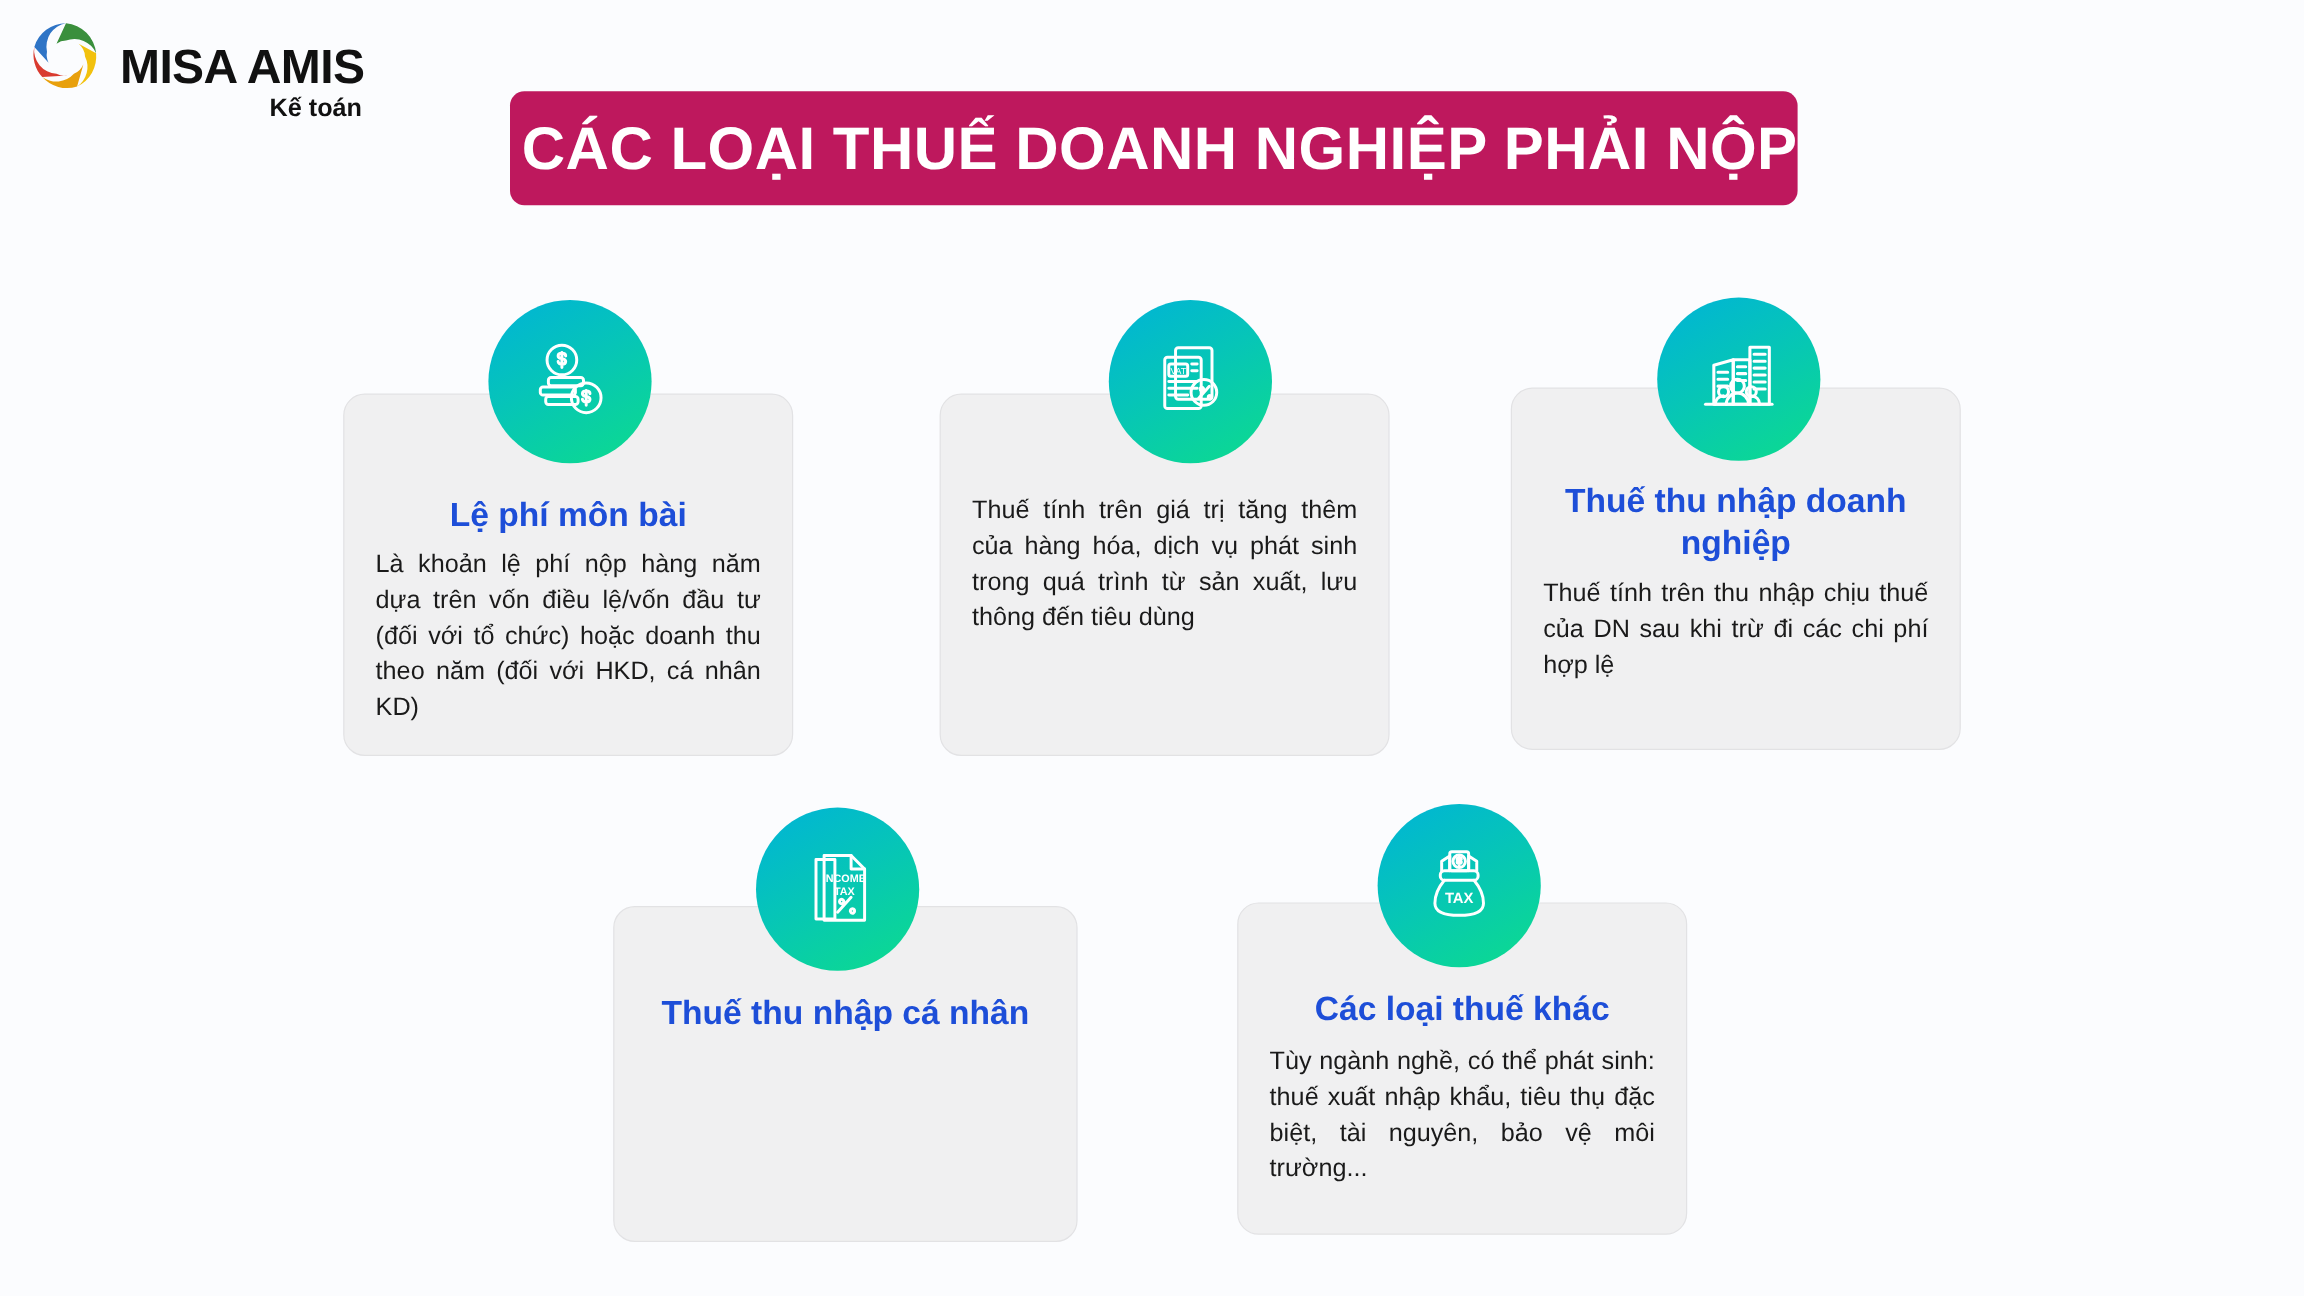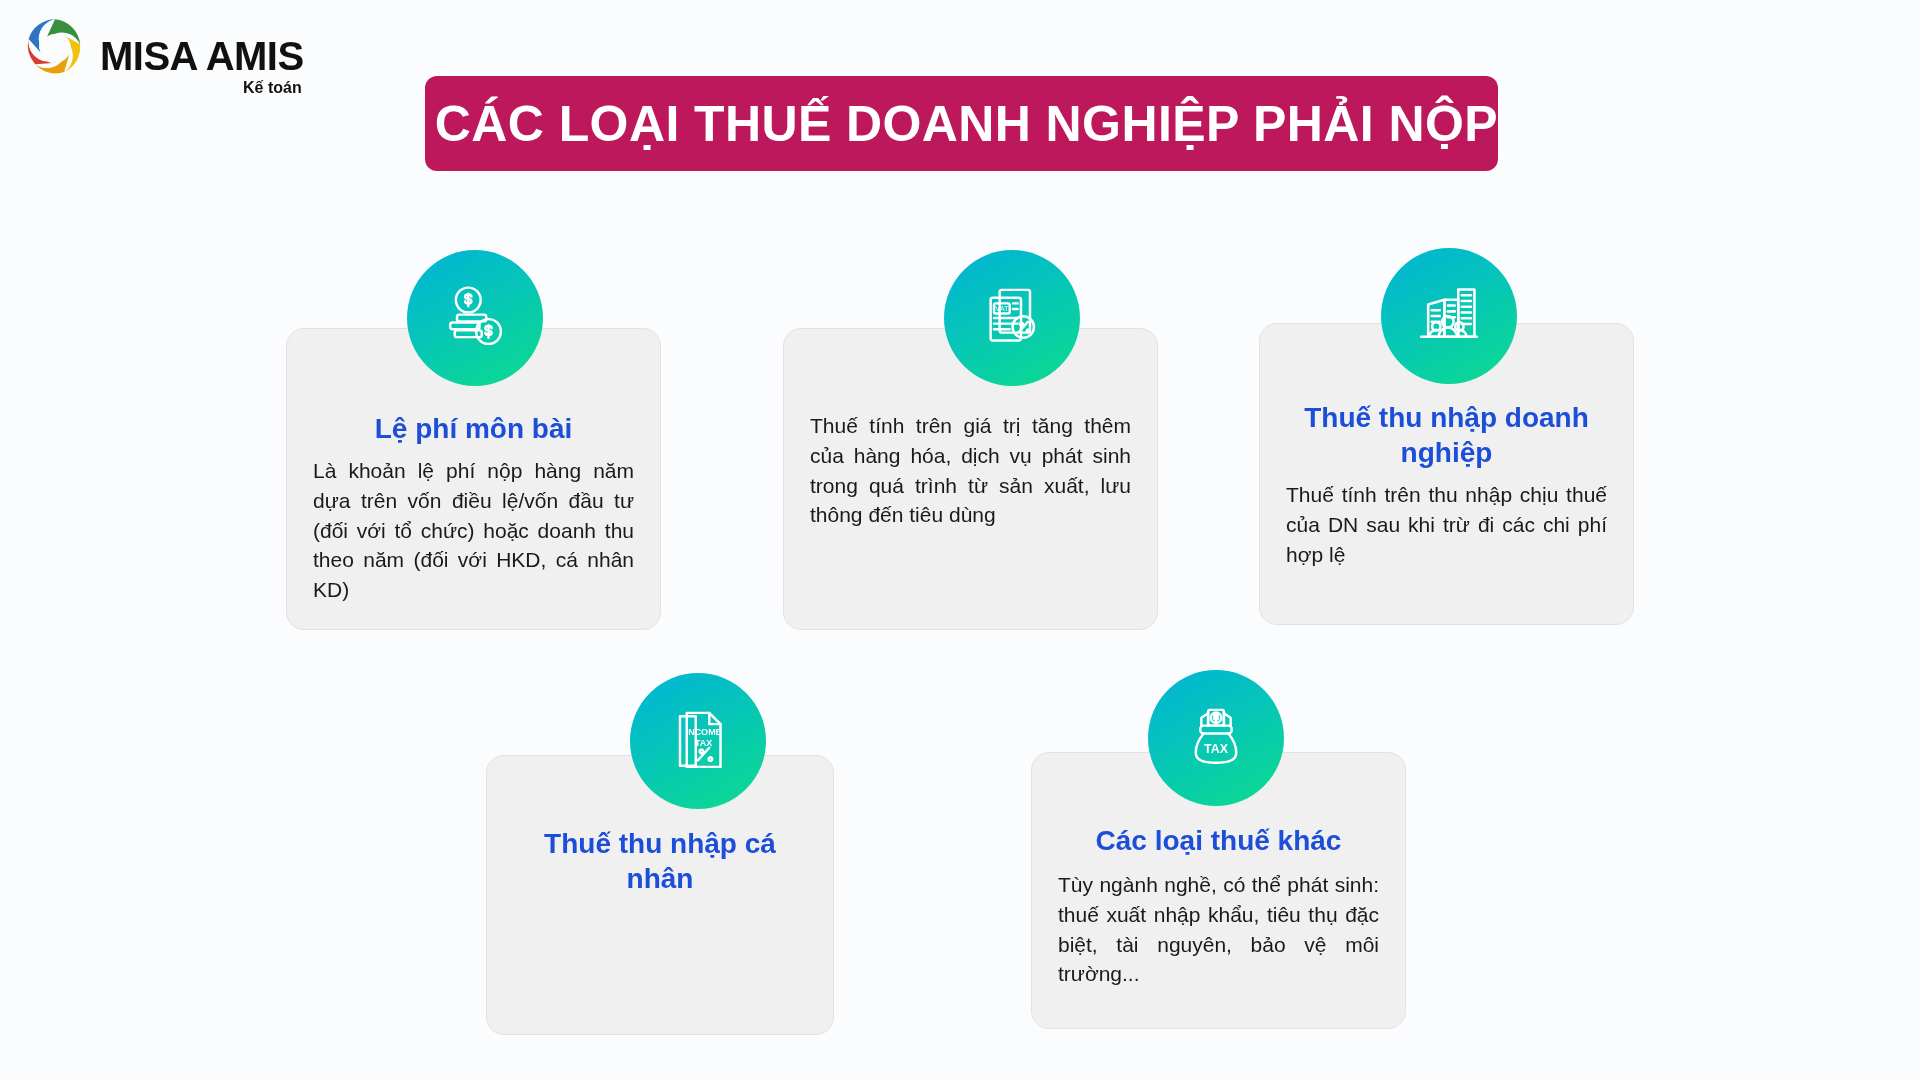--- a/index.html
+++ b/index.html
@@ -39,21 +39,21 @@
   }
   .logo-wordmark {
     font-size: 40px;
     font-weight: 700;
     letter-spacing: -0.5px;
     color: #111111;
     line-height: 1.02;
     white-space: nowrap;
   }
   .logo-sub {
-    font-size: 16px;
+    font-size: 21px;
     font-weight: 700;
     color: #111111;
     line-height: 1.1;
     margin-top: 2px;
     margin-right: 2px;
   }
 
   
   .title-banner {
     position: absolute;
@@ -120,28 +120,28 @@
 
   
   #card-1 { left: 286px; top: 328px; width: 375px; height: 302px; }
   #card-1 .card-inner { padding-top: 82px; }
   #card-1 .card-title { margin-bottom: 10px; }
   #badge-1 { left: 407px; top: 250px; }
 
   #card-2 { left: 783px; top: 328px; width: 375px; height: 302px; }
   #card-2 .card-inner { padding-top: 82px; }
   #card-2 .card-title { margin-bottom: 12px; }
-  #badge-2 { left: 944px; top: 250px; align-items: center; }
+  #badge-2 { left: 924px; top: 250px; align-items: center; }
 
   #card-3 { left: 1259px; top: 323px; width: 375px; height: 302px; }
   #card-3 .card-inner { padding-top: 76px; }
   #card-3 .card-title { margin-bottom: 10px; }
   #badge-3 { left: 1381px; top: 248px; }
 
-  #card-4 { left: 486px; top: 755px; width: 348px; height: 280px; }
+  #card-4 { left: 511px; top: 755px; width: 387px; height: 280px; }
   #card-4 .card-inner { padding-top: 70px; }
   #card-4 .card-title { margin-bottom: 12px; }
   #badge-4 { left: 630px; top: 673px; }
 
   #card-5 { left: 1031px; top: 752px; width: 375px; height: 277px; }
   #card-5 .card-inner { padding-top: 70px; }
   #card-5 .card-title { margin-bottom: 12px; }
   #badge-5 { left: 1148px; top: 670px; }
 </style>
 </head>

